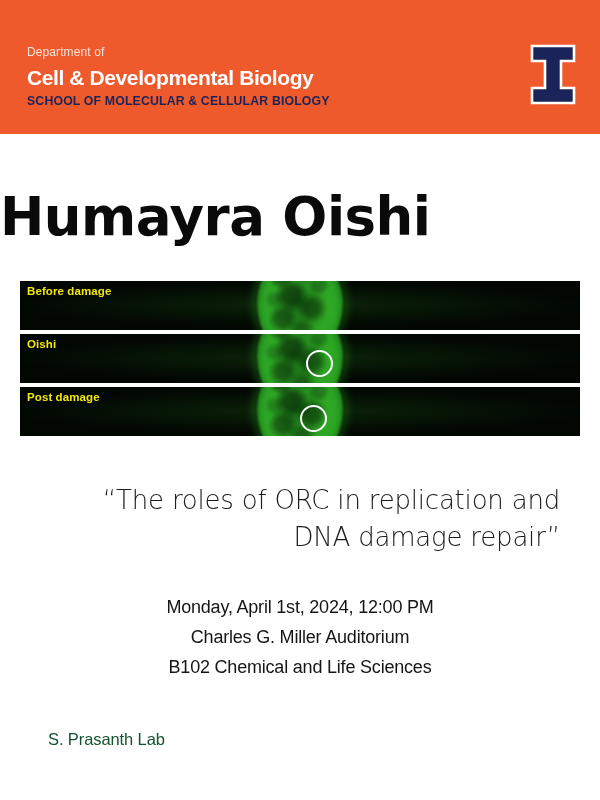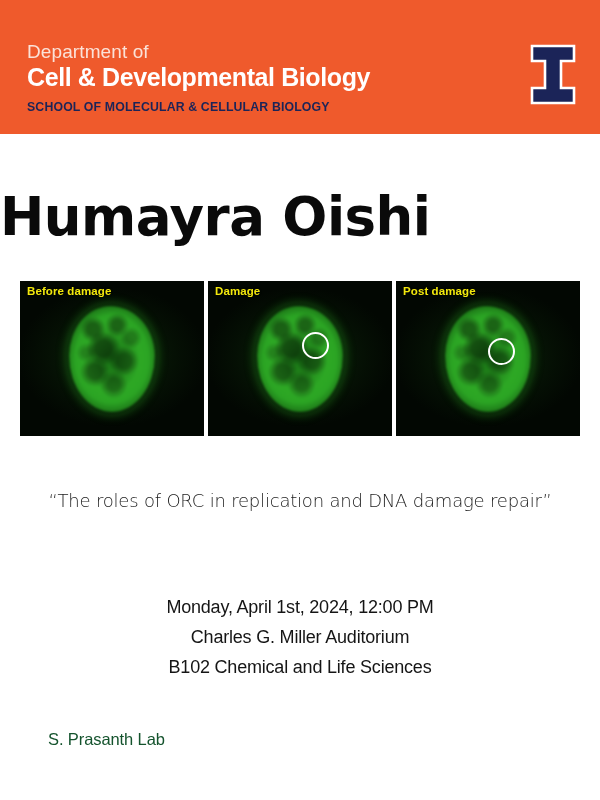--- a/index.html
+++ b/index.html
@@ -29,35 +29,35 @@
     background: #ef5a2c;
   }
   .header-text {
     position: absolute;
     left: 27px;
     top: 44px;
     width: 420px;
   }
   .dept-eyebrow {
     font-family: "Liberation Sans", sans-serif;
-    font-size: 19px;
+    font-size: 12px;
     font-weight: 400;
     color: #fbe2d8;
     letter-spacing: 0.1px;
     line-height: 16px;
     margin: 0 0 3px 0;
   }
   .dept-name {
     font-family: "Liberation Sans", sans-serif;
-    font-size: 25px;
+    font-size: 21px;
     font-weight: bold;
     color: #ffffff;
     letter-spacing: -0.4px;
     line-height: 29px;
-    margin: 0 0 8px 0;
+    margin: 0 0 2px 0;
   }
   .dept-school {
     font-family: "Liberation Sans", sans-serif;
     font-size: 12.3px;
     font-weight: bold;
     color: #1b2458;
     letter-spacing: 0.15px;
     line-height: 15px;
     margin: 0;
   }
@@ -87,20 +87,21 @@
 
   
   .panel-strip {
     position: absolute;
     left: 20px;
     top: 281px;
     width: 560px;
     height: 155px;
     display: flex;
     gap: 4px;
+    flex-direction: column;
   }
   .panel {
     position: relative;
     flex: 1 1 0;
     height: 155px;
     background: #010601;
     overflow: hidden;
   }
   .panel-bg {
     position: absolute;
@@ -162,23 +163,23 @@
     z-index: 4;
     text-shadow: 0 0 2px rgba(0,0,0,0.9);
   }
 
   
   .talk-title {
     position: absolute;
     left: 40px;
     top: 482px;
     width: 520px;
-    text-align: center;
+    text-align: right;
     font-family: "DejaVu Sans", sans-serif;
-    font-size: 18px;
+    font-size: 26px;
     font-weight: 300;
     color: #1c1c1c;
     line-height: 37px;
     letter-spacing: -0.2px;
   }
 
   
   .event-details {
     position: absolute;
     left: 0;
@@ -237,21 +238,21 @@
       <div class="nucleus-rim"></div>
       <div class="nucleus"></div>
       <div class="panel-label">Before damage</div>
     </div>
 
     <div class="panel">
       <div class="panel-bg"></div>
       <div class="nucleus-rim"></div>
       <div class="nucleus"></div>
       <div class="damage-circle" style="left:51%; top:33%;"></div>
-      <div class="panel-label">Damage</div>
+      <div class="panel-label">Oishi</div>
     </div>
 
     <div class="panel">
       <div class="panel-bg"></div>
       <div class="nucleus-rim"></div>
       <div class="nucleus"></div>
       <div class="damage-circle" style="left:50%; top:37%;"></div>
       <div class="panel-label">Post damage</div>
     </div>
 

